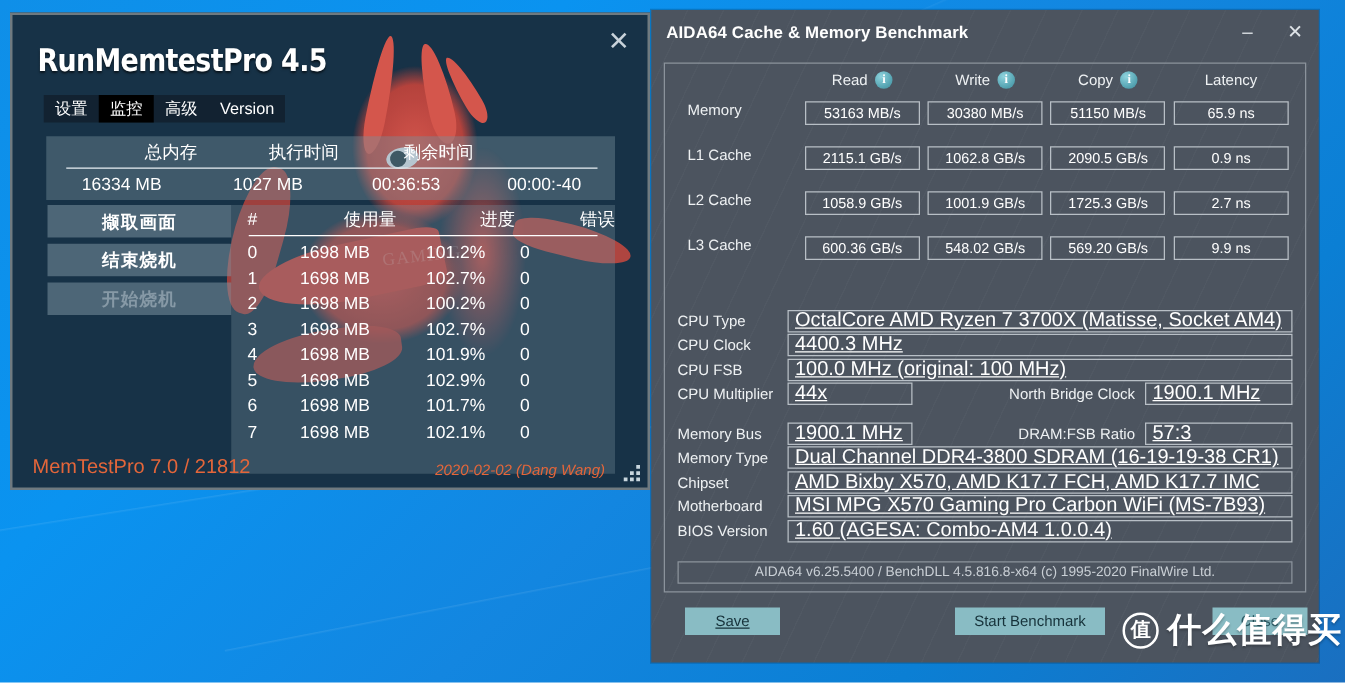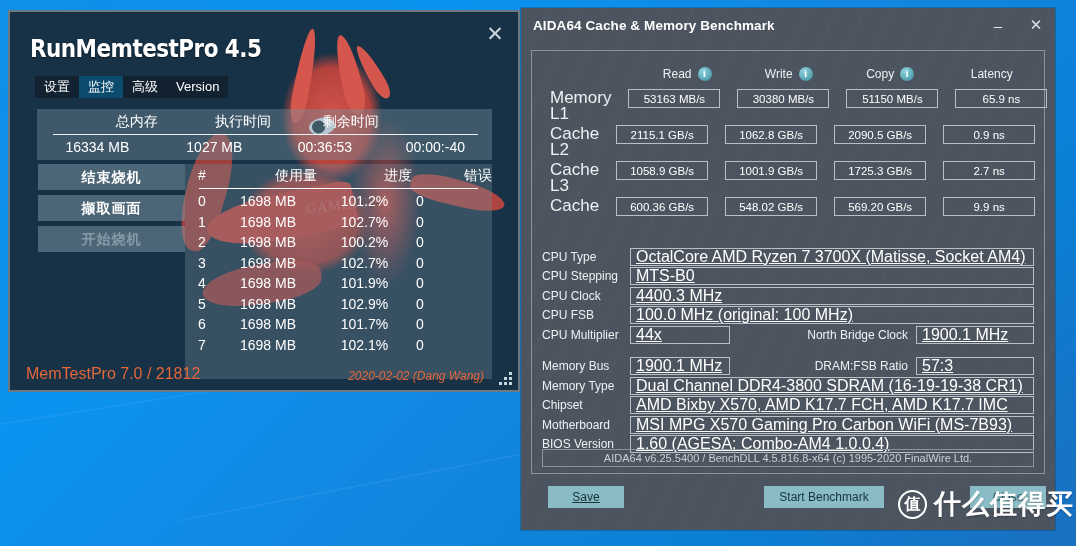--- a/index.html
+++ b/index.html
@@ -89,21 +89,21 @@
     color: #c8d2da; font-size: 21px; line-height: 24px; text-align: center; cursor: pointer;
   }
   .mt-tabs {
     position: absolute; left: 25px; top: 64px; display: flex; align-items: stretch;
     background: #122231; height: 22px;
   }
   .mt-tab {
     padding: 0 9px; font-size: 13px; color: #ffffff; line-height: 22px; cursor: pointer;
     white-space: nowrap;
   }
-  .mt-tab.active { background: #0c4a6e; }
+  .mt-tab.active { background: #000000; }
 
   .mt-stats {
     position: absolute; left: 27px; top: 97px; width: 455px; height: 51px;
     background: rgba(118,142,156,0.42);
   }
   .mt-stats-grid { display: grid; grid-template-columns: 1.12fr 1.05fr 1fr 1.05fr; }
   .mt-stats-head { font-size: 14px; color: #fff; text-align: right; padding-top: 4px; height: 24px;}
   .mt-stats-rule {
     position: absolute; left: 16px; right: 14px; top: 25px; height: 1px; background: #e9f0f4;
   }
@@ -168,23 +168,23 @@
 
   .aida-panel {
     position: absolute; left: 10px; top: 42px; right: 10px; bottom: 56px;
     border: 1px solid #8b939c;
   }
 
   .bench-table {
     position: absolute; left: 0; right: 0; top: 0;
     padding: 6px 10px 0 10px;
   }
-  .bench-row { display: flex; align-items: flex-end; height: 27px; gap: 17px; }
+  .bench-row { display: flex; align-items: flex-start; height: 27px; }
   .bench-row.head { height: 24px; }
-  .bench-label { width: 102px; font-size: 17px; color: #eef1f3; padding-left: 8px; }
+  .bench-label { width: 102px; font-size: 12px; color: #eef1f3; padding-left: 8px; }
   .bench-cellwrap { width: 102px; display: flex; justify-content: center; }
   .bench-colhead {
     width: 102px; text-align: center; font-size: 12px; color: #eef1f3;
     display: flex; align-items: center; justify-content: center; gap: 6px;
   }
   .info-icon {
     width: 14px; height: 14px; border-radius: 50%;
     background: radial-gradient(circle at 35% 30%, #8fd3dd 0%, #5aa8b6 60%, #3f8d9c 100%);
     color: #ffffff; font-size: 10px; font-weight: bold; font-family: "Liberation Serif", serif;
     display: inline-flex; align-items: center; justify-content: center; cursor: pointer;
@@ -289,22 +289,22 @@
     <div class="mt-stats-rule"></div>
     <div class="mt-stats-grid">
       <div class="mt-stats-val">16334 MB</div>
       <div class="mt-stats-val">1027 MB</div>
       <div class="mt-stats-val">00:36:53</div>
       <div class="mt-stats-val">00:00:-40</div>
     </div>
   </div>
 
   <div class="mt-buttons">
+    <div class="mt-btn">撷取画面</div>
     <div class="mt-btn">结束烧机</div>
-    <div class="mt-btn">撷取画面</div>
     <div class="mt-btn disabled">开始烧机</div>
   </div>
 
   <div class="mt-table">
     <div class="mt-th-row">
       <div class="mt-th left">#</div>
       <div class="mt-th">使用量</div>
       <div class="mt-th">进度</div>
       <div class="mt-th">错误</div>
     </div>
@@ -471,24 +471,20 @@
           </div>
       </div>
     </div>
 
     <div class="sys-table">
       <div class="sys-row">
         <div class="sys-label">CPU Type</div>
         <div class="sys-value">OctalCore AMD Ryzen 7 3700X  (Matisse, Socket AM4)</div>
       </div>
       <div class="sys-row">
-        <div class="sys-label">CPU Stepping</div>
-        <div class="sys-value">MTS-B0</div>
-      </div>
-      <div class="sys-row">
         <div class="sys-label">CPU Clock</div>
         <div class="sys-value">4400.3 MHz</div>
       </div>
       <div class="sys-row">
         <div class="sys-label">CPU FSB</div>
         <div class="sys-value">100.0 MHz  (original: 100 MHz)</div>
       </div>
       <div class="sys-row">
         <div class="sys-label">CPU Multiplier</div>
         <div class="sys-value short">44x</div>

